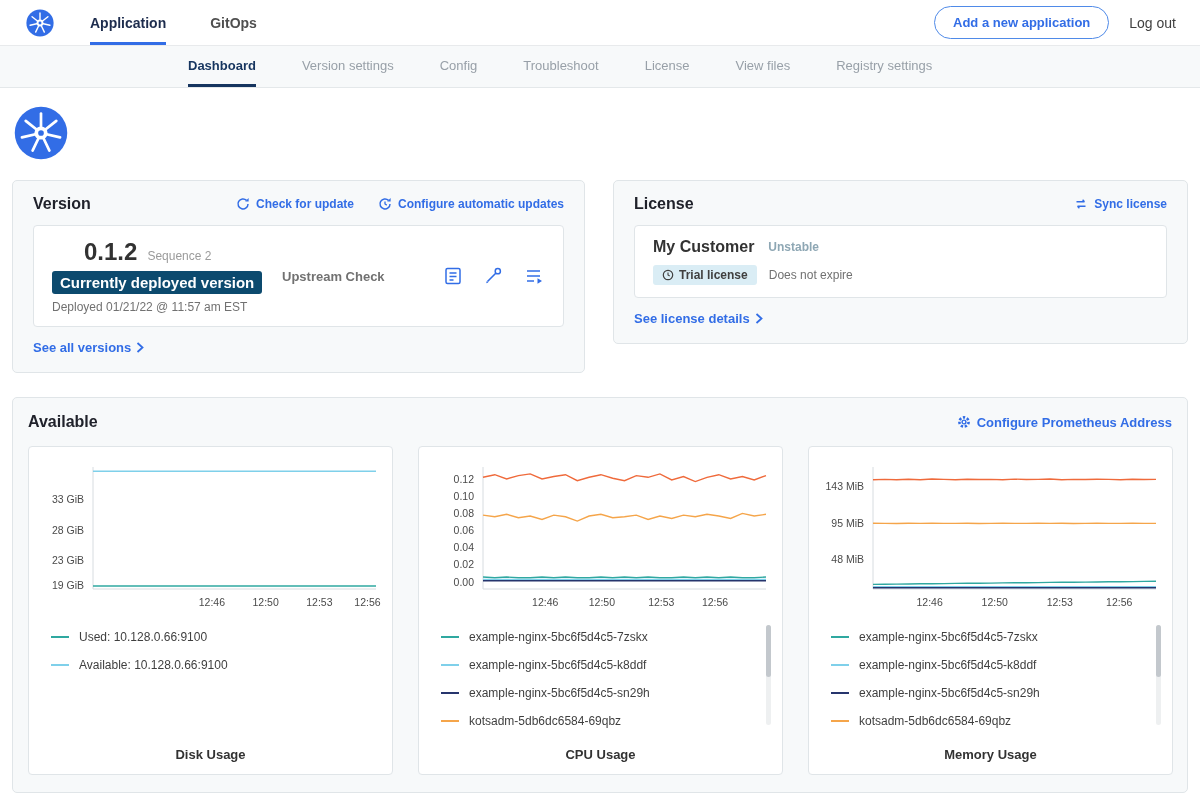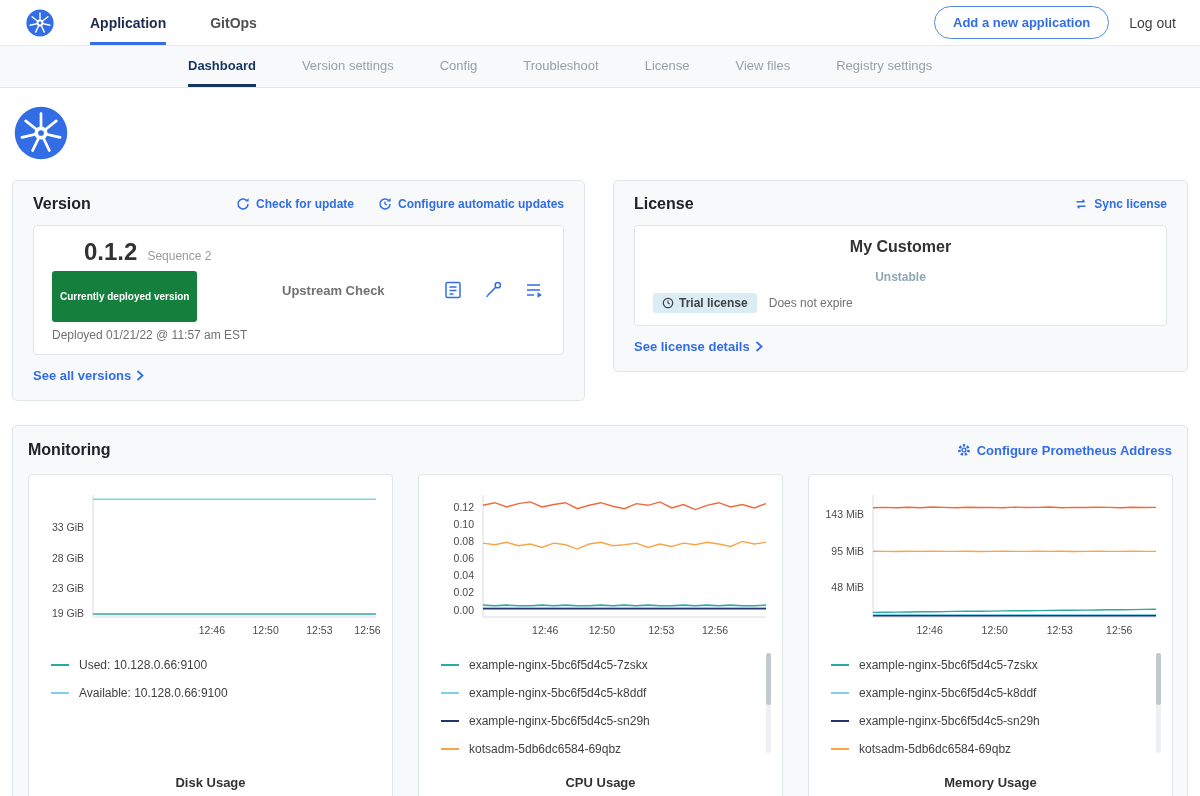--- a/index.html
+++ b/index.html
@@ -43,28 +43,28 @@
   .card-head{display:flex;align-items:center;}
   .card-title{font-size:16px;font-weight:bold;color:#20222b;}
   .card-links{margin-left:auto;display:flex;gap:24px;}
   .blue-link{display:flex;align-items:center;gap:6px;color:#326DE6;font-size:12px;font-weight:bold;cursor:pointer;white-space:nowrap;}
   .inner-box{background:#fff;border:1px solid #e0e5e8;border-radius:4px;margin-top:12px;padding:12px 18px;}
   .inner-box.flexbox{display:flex;align-items:center;}
   .v-left{width:222px;}
   .v-num-row{display:flex;align-items:baseline;gap:10px;margin-left:32px;}
   .v-number{font-size:24px;font-weight:bold;color:#323232;}
   .v-seq{font-size:12px;color:#9b9b9b;}
-  .deployed-badge{display:inline-block;margin-top:5px;background:#15803d;color:#fff;font-size:10px;font-weight:bold;
-    padding:20px 8px;border-radius:3px;}
+  .deployed-badge{display:inline-block;margin-top:5px;background:#0c4a6e;color:#fff;font-size:15px;font-weight:bold;
+    padding:3px 8px;border-radius:3px;}
   .deployed-at{margin-top:6px;font-size:12px;color:#717171;}
   .upstream{font-size:13px;font-weight:bold;color:#717171;margin-left:8px;}
   .v-icons{margin-left:auto;display:flex;gap:20px;align-items:center;color:#326DE6;}
   .icon-btn{cursor:pointer;color:#326DE6;}
   .see-link{display:inline-flex;align-items:center;gap:5px;margin-top:13px;color:#326DE6;font-size:13px;font-weight:bold;cursor:pointer;}
-  .lic-row1{display:flex;align-items:center;gap:14px;flex-direction:column;}
+  .lic-row1{display:flex;align-items:center;gap:14px;}
   .customer-name{font-size:16px;font-weight:bold;color:#323232;}
   .channel{font-size:12px;color:#8ea7b4;font-weight:bold;}
   .lic-row2{display:flex;align-items:center;gap:12px;margin-top:9px;}
   .trial-badge{display:inline-flex;align-items:center;gap:5px;background:#DAEDF5;color:#404040;
     font-size:12px;font-weight:bold;padding:3px 9px;border-radius:3px;}
   .expires{font-size:12px;color:#717171;}
 
   
   .monitoring{margin:24px 12px 0;background:#f7f9fa;border:1px solid #e0e5e8;border-radius:5px;padding:15px 15px 17px;}
   .mon-head{display:flex;align-items:center;}
@@ -251,21 +251,21 @@
       <span>See license details</span>
       <svg width="8" height="11" viewBox="0 0 8 11">
         <path d="M1.5 1l5 4.5-5 4.5" fill="none" stroke="currentColor" stroke-width="1.8"></path>
       </svg>
     </span>
   </div>
 </section>
 
 <section class="monitoring">
   <div class="mon-head">
-    <span class="mon-title">Monitoring</span>
+    <span class="mon-title">Available</span>
     <div class="card-links">
       <span class="blue-link" style="font-size:13px;">
         <svg width="14" height="14" viewBox="0 0 14 14">
           <circle cx="7" cy="7" r="4.6" fill="none" stroke="currentColor" stroke-width="2.6" stroke-dasharray="2.3 1.7"></circle>
           <circle cx="7" cy="7" r="1.9" fill="none" stroke="currentColor" stroke-width="1.4"></circle>
         </svg>
         <span>Configure Prometheus Address</span>
       </span>
     </div>
   </div>

